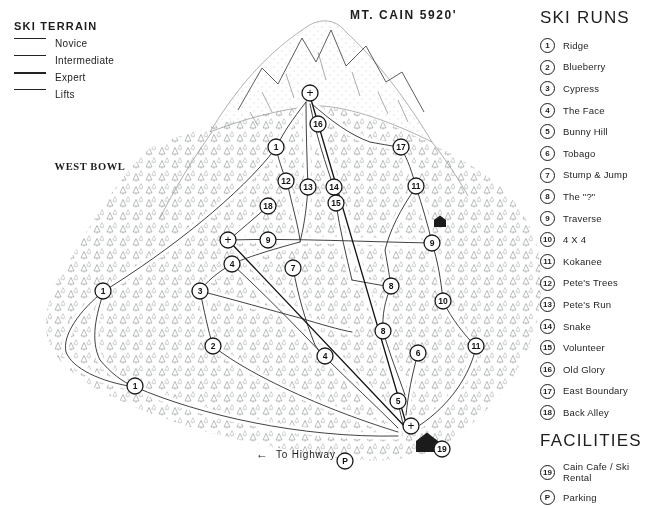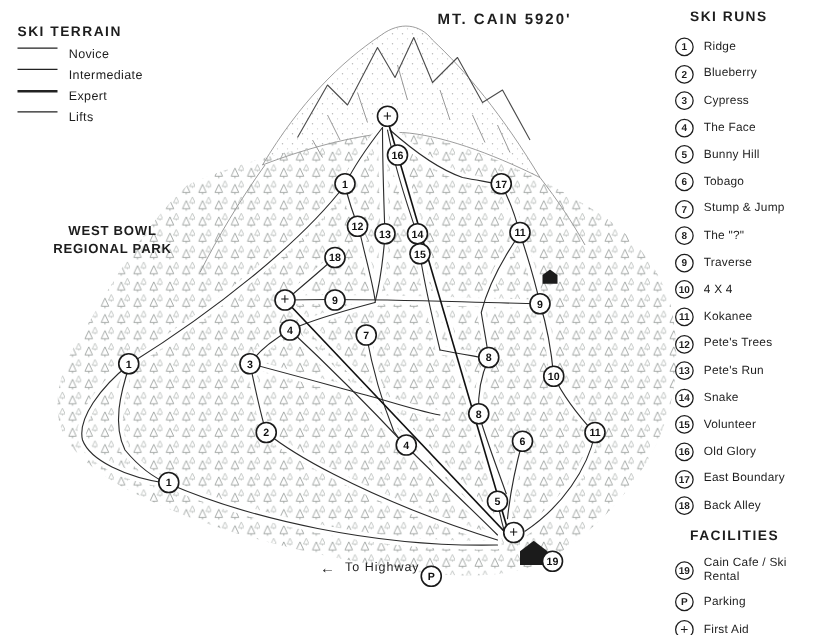--- a/index.html
+++ b/index.html
@@ -30,26 +30,26 @@
   .legend-line{width:32px;border-top:1px solid #222;}
   .legend-line.w1{border-top-width:1px;}
   .legend-line.w2{border-top-width:1.6px;}
   .legend-line.w3{border-top-width:2.3px;}
   .legend-line.w4{border-top-width:1px;}
   .legend-label{font-size:10px;letter-spacing:.3px;}
 
   
   .mtn-title{position:absolute;left:350px;top:8px;width:160px;text-align:left;
     font-size:12px;font-weight:bold;letter-spacing:1.6px;}
-  .west-bowl{position:absolute;left:28px;top:178px;width:124px;text-align:center;
-    font-size:10.5px;font-weight:bold;letter-spacing:.6px;line-height:1.35;}
+  .west-bowl{position:absolute;left:28px;top:160px;width:124px;text-align:center;
+    font-size:10.5px;font-weight:bold;letter-spacing:.6px;line-height:1.35;font-family:Liberation Serif, serif;}
 
   
   .sidebar{position:absolute;right:4px;top:8px;width:106px;}
-  .sidebar-title{font-size:11px;font-weight:bold;letter-spacing:1.2px;margin-bottom:10px;margin-left:12px;}
+  .sidebar-title{font-size:17px;font-weight:normal;letter-spacing:1.2px;margin-bottom:10px;}
   .run-item{display:flex;align-items:center;gap:8px;margin-bottom:6.6px;min-height:15px;}
   .run-num{flex:0 0 15px;width:15px;height:15px;border:1.3px solid #1d1d1d;border-radius:50%;
     box-sizing:border-box;display:flex;align-items:center;justify-content:center;
     font-size:8px;font-weight:bold;}
   .run-num.sym{font-size:11px;font-weight:normal;}
   .run-label{font-size:9.5px;letter-spacing:.2px;line-height:1.2;}
   .facilities-title{margin-top:11px;margin-bottom:10px;}
 
   
   .to-highway{position:absolute;left:256px;top:447px;display:flex;align-items:center;gap:8px;}
@@ -279,21 +279,20 @@
   </div>
   <div class="legend-row">
     <div class="legend-line w4"></div>
     <div class="legend-label">Lifts</div>
   </div>
 </div>
 
 <div class="mtn-title">MT. CAIN 5920'</div>
 <div class="west-bowl">
   <div>WEST BOWL</div>
-  <div>REGIONAL PARK</div>
 </div>
 
 <div class="sidebar">
   <div class="sidebar-title">SKI RUNS</div>
 
   <div class="run-item">
     <div class="run-num">1</div>
     <div class="run-label">Ridge</div>
   </div>
   <div class="run-item">

